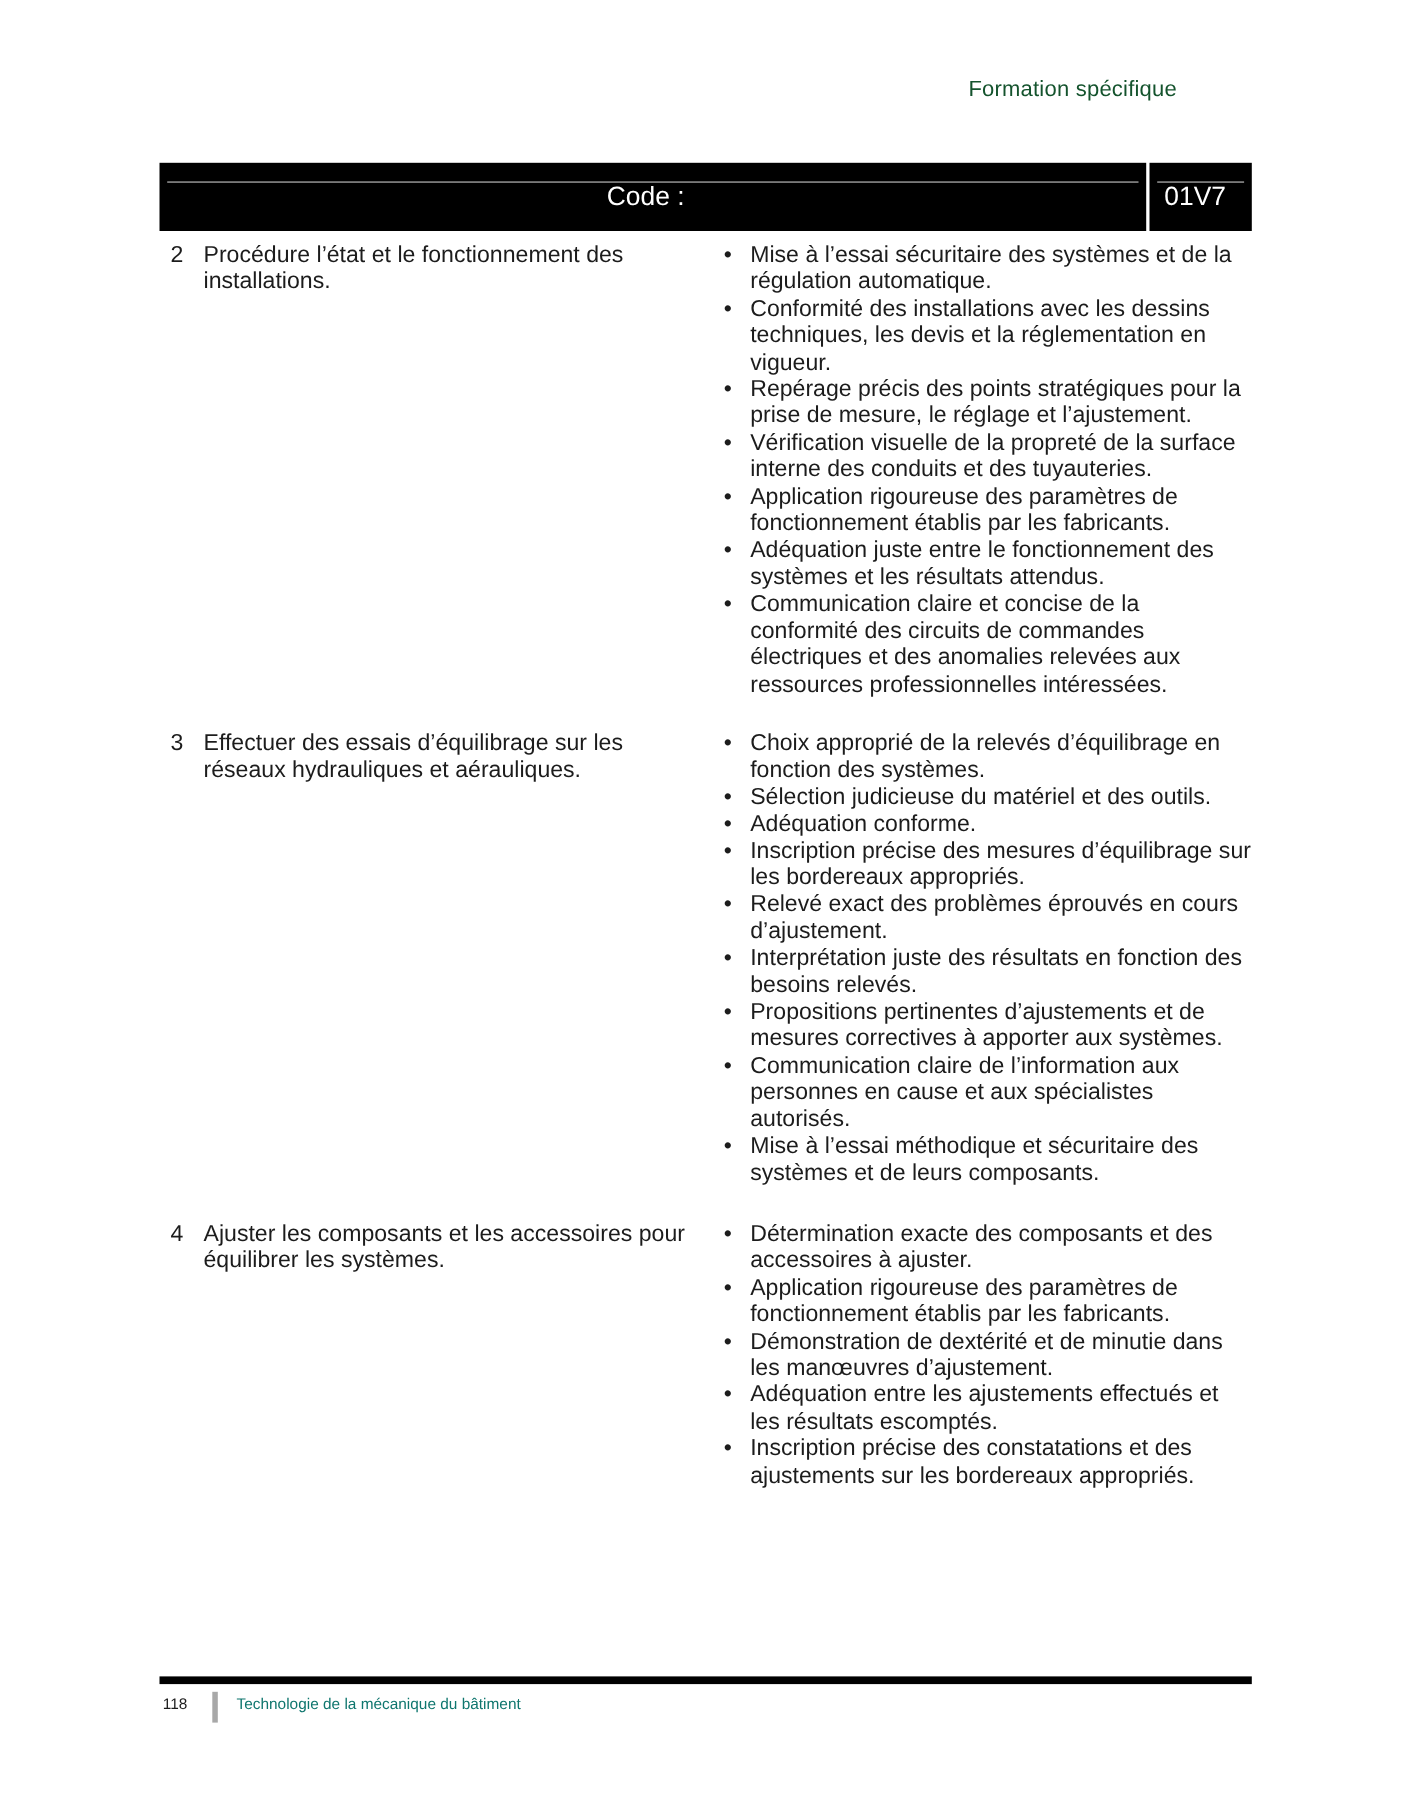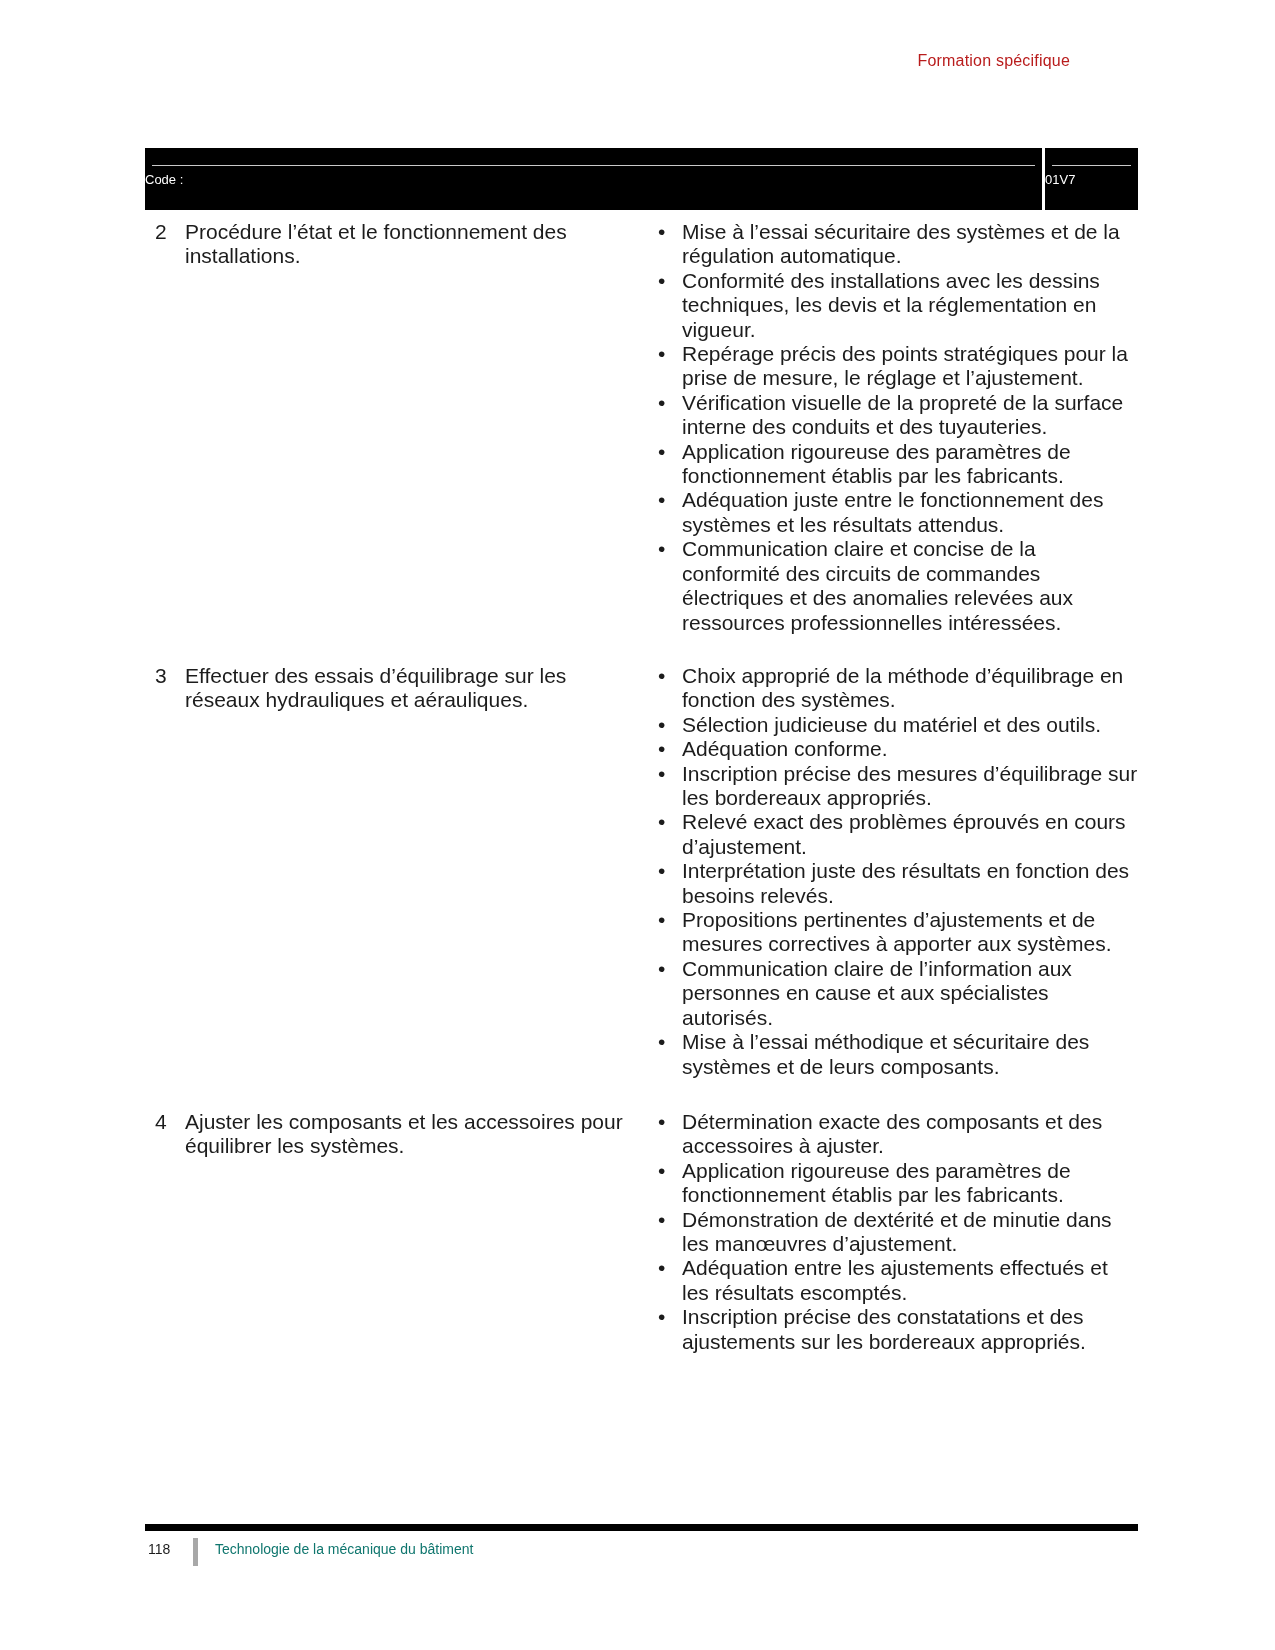--- a/index.html
+++ b/index.html
@@ -9,44 +9,44 @@
     height: 1650px;
     background: #ffffff;
     font-family: "Liberation Sans", sans-serif;
     color: #1c1c1c;
     overflow: hidden;
   }
 
   
   .running-head {
     position: absolute;
-    top: 52px;
+    top: 70px;
     right: 205px;
-    font-size: 16px;
-    color: #b91c1c;
+    font-size: 20px;
+    color: #14532d;
     letter-spacing: 0.2px;
   }
 
   
   .code-bar {
     position: absolute;
     left: 145px;
     top: 148px;
     width: 993px;
     height: 62px;
     display: flex;
   }
   .code-cell {
     position: relative;
     background: #000000;
     color: #ffffff;
     display: flex;
     align-items: center;
-    justify-content: flex-start;
-    font-size: 13px;
+    justify-content: center;
+    font-size: 24px;
   }
   .code-cell .inner-rule {
     position: absolute;
     top: 17px;
     left: 7px;
     right: 7px;
     height: 1px;
     background: #c9c9c9;
   }
   .code-cell-left  { flex: 1 1 auto; padding-right: 13px; }
@@ -155,21 +155,21 @@
       <li>Communication claire et concise de la conformité des circuits de commandes électriques et des anomalies relevées aux ressources professionnelles intéressées.</li>
     </ul>
   </div>
 
   <div class="grid-row row-3">
     <div class="objective">
       <span class="obj-num">3</span>
       <span class="obj-text">Effectuer des essais d’équilibrage sur les réseaux hydrauliques et aérauliques.</span>
     </div>
     <ul class="criteria">
-      <li>Choix approprié de la méthode d’équilibrage en fonction des systèmes.</li>
+      <li>Choix approprié de la relevés d’équilibrage en fonction des systèmes.</li>
       <li>Sélection judicieuse du matériel et des outils.</li>
       <li>Adéquation conforme.</li>
       <li>Inscription précise des mesures d’équilibrage sur les bordereaux appropriés.</li>
       <li>Relevé exact des problèmes éprouvés en cours d’ajustement.</li>
       <li>Interprétation juste des résultats en fonction des besoins relevés.</li>
       <li>Propositions pertinentes d’ajustements et de mesures correctives à apporter aux systèmes.</li>
       <li>Communication claire de l’information aux personnes en cause et aux spécialistes autorisés.</li>
       <li>Mise à l’essai méthodique et sécuritaire des systèmes et de leurs composants.</li>
     </ul>
   </div>

